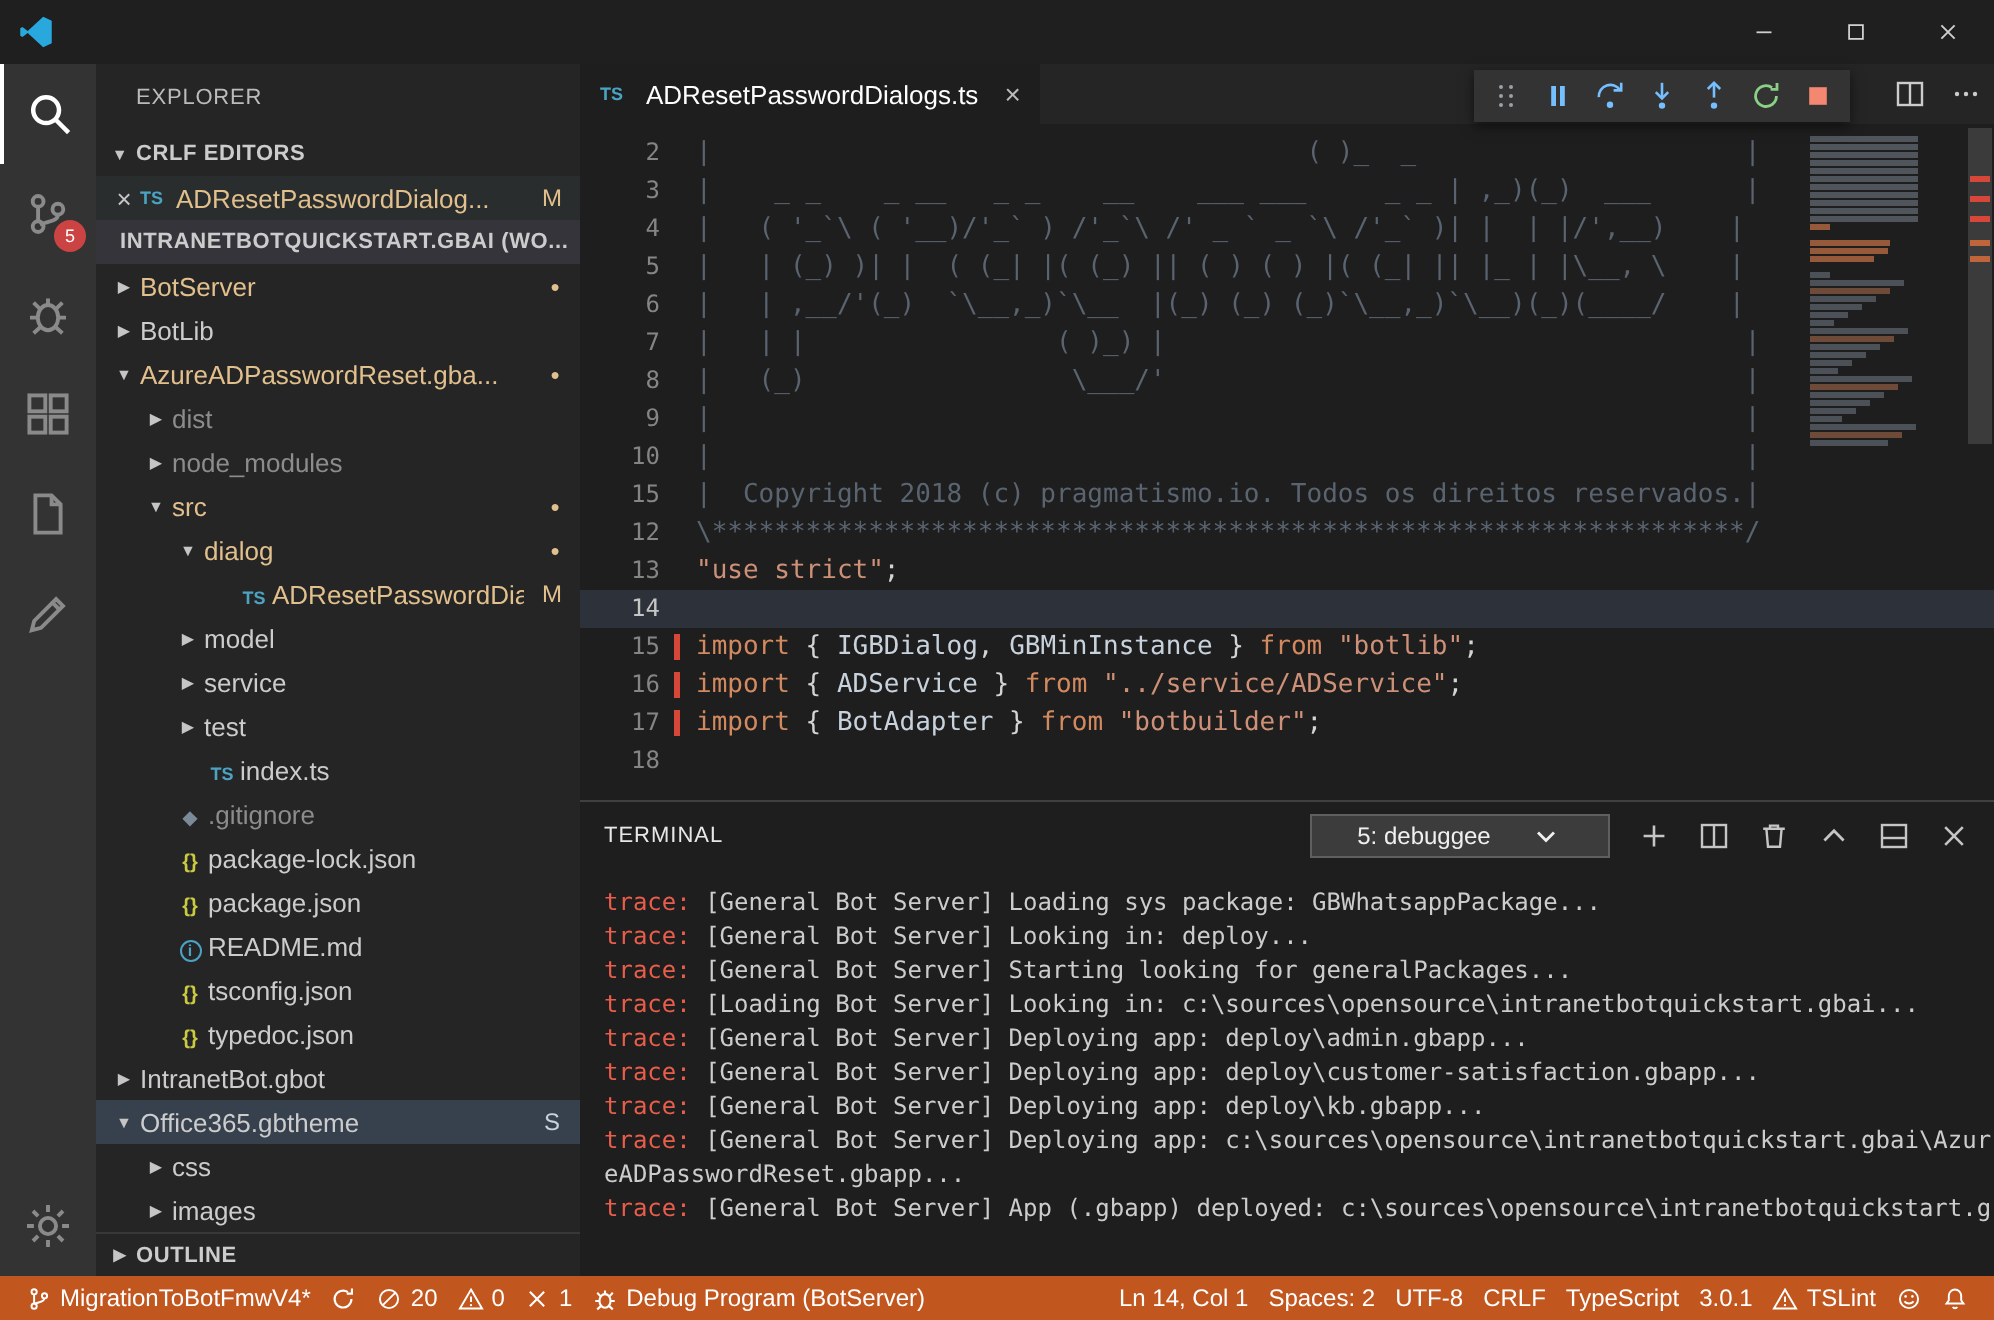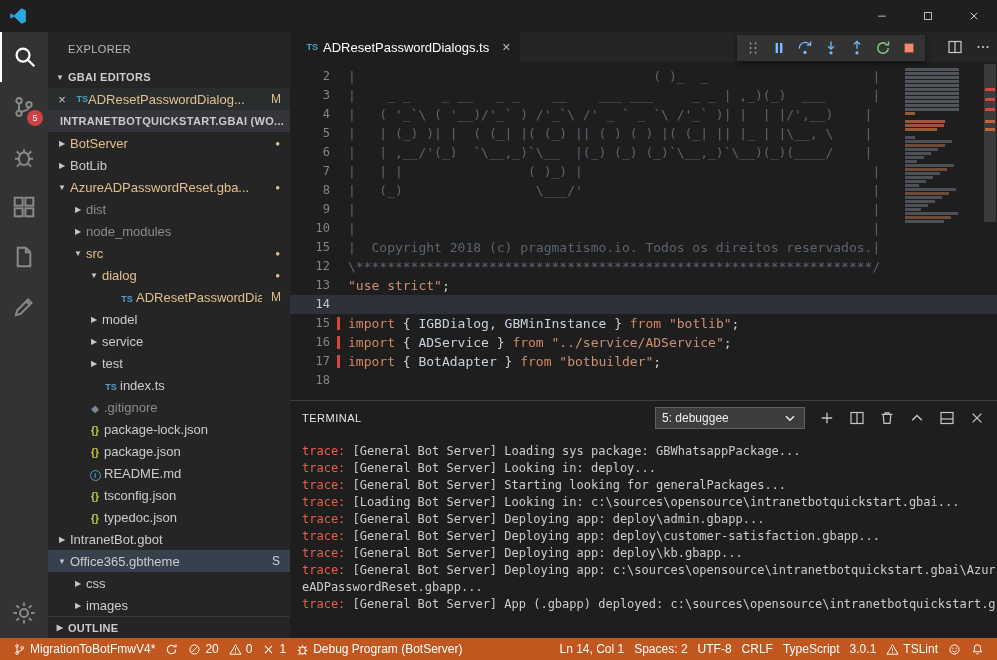--- a/index.html
+++ b/index.html
@@ -36,21 +36,21 @@
   
   .sidebar{width:242px;background:#252526;display:flex;flex-direction:column;overflow:hidden}
   .sb-title{height:34px;line-height:34px;padding-left:20px;font-size:11px;color:#bbbbbb;letter-spacing:.4px}
   .section-header{height:22px;display:flex;align-items:center;font-size:11px;font-weight:700;color:#cccccc;
                   padding-left:4px;letter-spacing:.3px;flex:none;white-space:nowrap;overflow:hidden}
   .section-header .tw{width:16px;flex:none;text-align:center;font-size:8px;color:#c5c5c5}
   .section-header.ws{background:#34343a;padding-left:12px}
   .section-header.outline{border-top:1px solid #383838}
   .oe-row{height:22px;display:flex;align-items:center;background:#2a2d2e;padding-left:6px;flex:none}
   .oe-close{width:16px;text-align:center;color:#c5c5c5;font-size:13px;flex:none}
-  .ts-ic{color:#4ba3c3;font-size:9px;font-weight:700;width:18px;text-align:right;flex:none}
+  .ts-ic{color:#4ba3c3;font-size:9px;font-weight:700;width:18px;text-align:left;flex:none}
   .oe-label{color:var(--modified);white-space:nowrap;overflow:hidden;flex:1}
   .badge-m{color:var(--modified);margin:0 9px;font-size:12px;flex:none}
   .badge-s{color:#c8d2dc;margin-right:10px;font-size:12px;flex:none}
   .tree{flex:1;overflow:hidden;min-height:0}
   .tree-row{height:22px;display:flex;align-items:center;white-space:nowrap;color:#cccccc}
   .tree-row.selected{background:var(--selection)}
   .tw{width:16px;flex:none;text-align:center;font-size:8px;color:#c5c5c5}
   .tree-icon{width:18px;flex:none;text-align:center}
   .braces-ic{color:#cbcb41;font-size:10px;font-weight:700}
   .diamond-ic{color:#7a8a99;font-size:10px}
@@ -89,21 +89,21 @@
   .ov-thumb{position:absolute;top:2px;left:1px;right:1px;height:158px;background:rgba(121,121,121,.32)}
   .ov-mark{position:absolute;left:2px;right:2px;height:3px;background:#d6473a}
   .ov-mark.o{background:#c0653a}
 
   
   .terminal{flex:1;display:flex;flex-direction:column;background:#1e1e1e;border-top:1px solid #404040;min-height:0}
   .term-header{height:34px;display:flex;align-items:center;padding:0 12px;gap:8px;flex:none}
   .term-tab{font-size:11px;color:#e7e7e7;letter-spacing:.5px}
   .term-right{margin-left:auto;display:flex;align-items:center;gap:14px}
   .term-select{height:22px;background:#3c3c3c;border:1px solid #5f5f5f;color:#f0f0f0;font-size:12px;
-               display:flex;align-items:center;justify-content:space-between;padding:0 6px;min-width:150px;gap:20px}
+               display:flex;align-items:center;justify-content:center;padding:0 6px;min-width:150px;gap:20px}
   .term-ic{color:#c5c5c5}
   .term-body{flex:1;padding:8px 0 0 12px;font-family:"DejaVu Sans Mono","Liberation Mono",monospace;
              font-size:12px;line-height:17px;color:#cccccc;overflow:hidden}
   .term-line{white-space:pre}
   .tprefix{color:var(--trace)}
 
   
   .statusbar{height:22px;background:var(--status);display:flex;align-items:center;color:#ffffff;
              font-size:12px;padding:0 8px}
   .sb-item{display:flex;align-items:center;gap:4px;padding:0 5px;height:100%;white-space:nowrap}
@@ -209,21 +209,21 @@
             </svg>
           </span>
         </div>
       </div>
   </div>
 
   <div class="sidebar">
     <div class="sb-title">EXPLORER</div>
     <div class="section-header">
       <span class="tw">▼</span>
-      <span>GBAI EDITORS</span>
+      <span>CRLF EDITORS</span>
     </div>
     <div id="open-editors">
         <div class="oe-row">
           <span class="oe-close">×</span>
           <span class="ts-ic">TS</span>
           <span class="oe-label">ADResetPasswordDialog...</span>
           <span class="badge-m">M</span>
         </div>
       </div>
     <div class="section-header ws">

